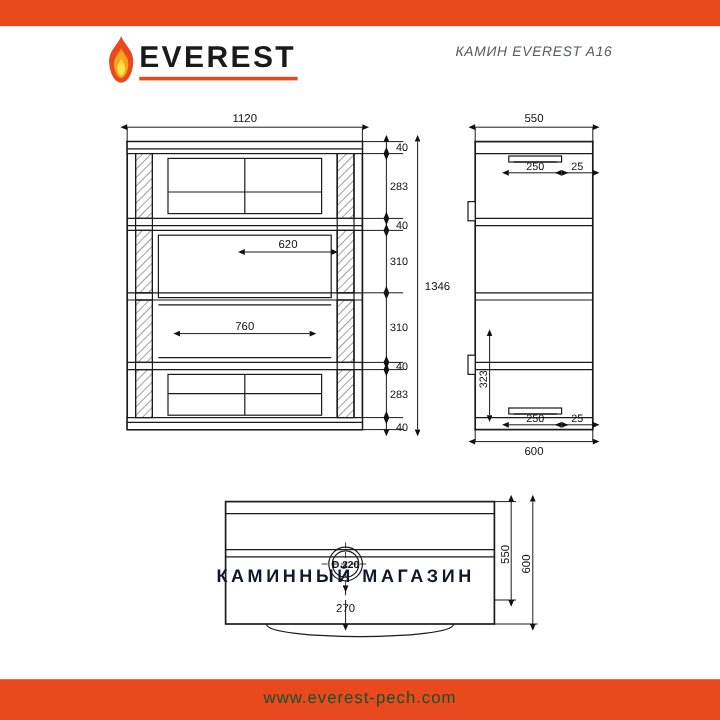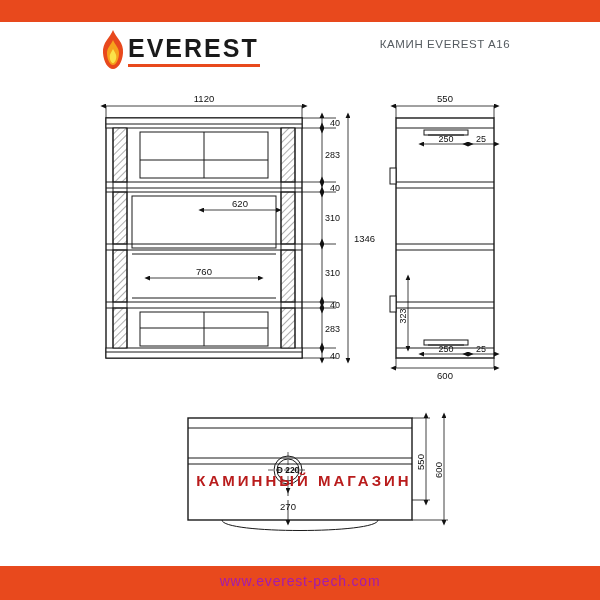--- a/index.html
+++ b/index.html
@@ -28,21 +28,21 @@
     background: #e8491d;
   }
   .header-white {
     position: absolute;
     left: 0; top: 22px;
     width: 600px; height: 62px;
     background: #ffffff;
   }
   .logo-wrap {
     position: absolute;
-    left: 92px; top: 28px;
+    left: 80px; top: 28px;
     width: 170px; height: 48px;
   }
   .logo-flame {
     position: absolute;
     left: 8px; top: 2px;
     width: 26px; height: 40px;
   }
   .logo-text {
     position: absolute;
     left: 36px; top: 6px;
@@ -60,51 +60,52 @@
   }
   .title-block {
     position: absolute;
     left: 320px; top: 36px;
     width: 250px;
     text-align: center;
     color: #555b60;
     font-size: 11.5px;
     letter-spacing: 0.6px;
     line-height: 16px;
+    font-style: italic;
   }
   
   .footer-bar {
     position: absolute;
     left: 0; top: 566px;
     width: 600px; height: 34px;
     background: #e8491d;
   }
   .footer-text {
     position: absolute;
     left: 0; top: 573px;
     width: 600px;
     text-align: center;
-    color: #a21caf;
+    color: #14532d;
     font-size: 14px;
     letter-spacing: 0.8px;
   }
   
   .drawing {
     position: absolute;
     left: 0; top: 84px;
     width: 600px; height: 482px;
   }
   .wm {
     position: absolute;
-    left: 104px; top: 388px;
+    left: 88px; top: 388px;
     width: 400px;
     text-align: center;
     font-size: 15px;
     letter-spacing: 3px;
-    color: #b91c1c;
+    color: #0f172a;
     font-weight: bold;
     pointer-events: none;
   }
   svg { display: block; }
   text {
     font-family: "Liberation Sans", sans-serif;
     fill: #111111;
   }
 </style>
 </head>

